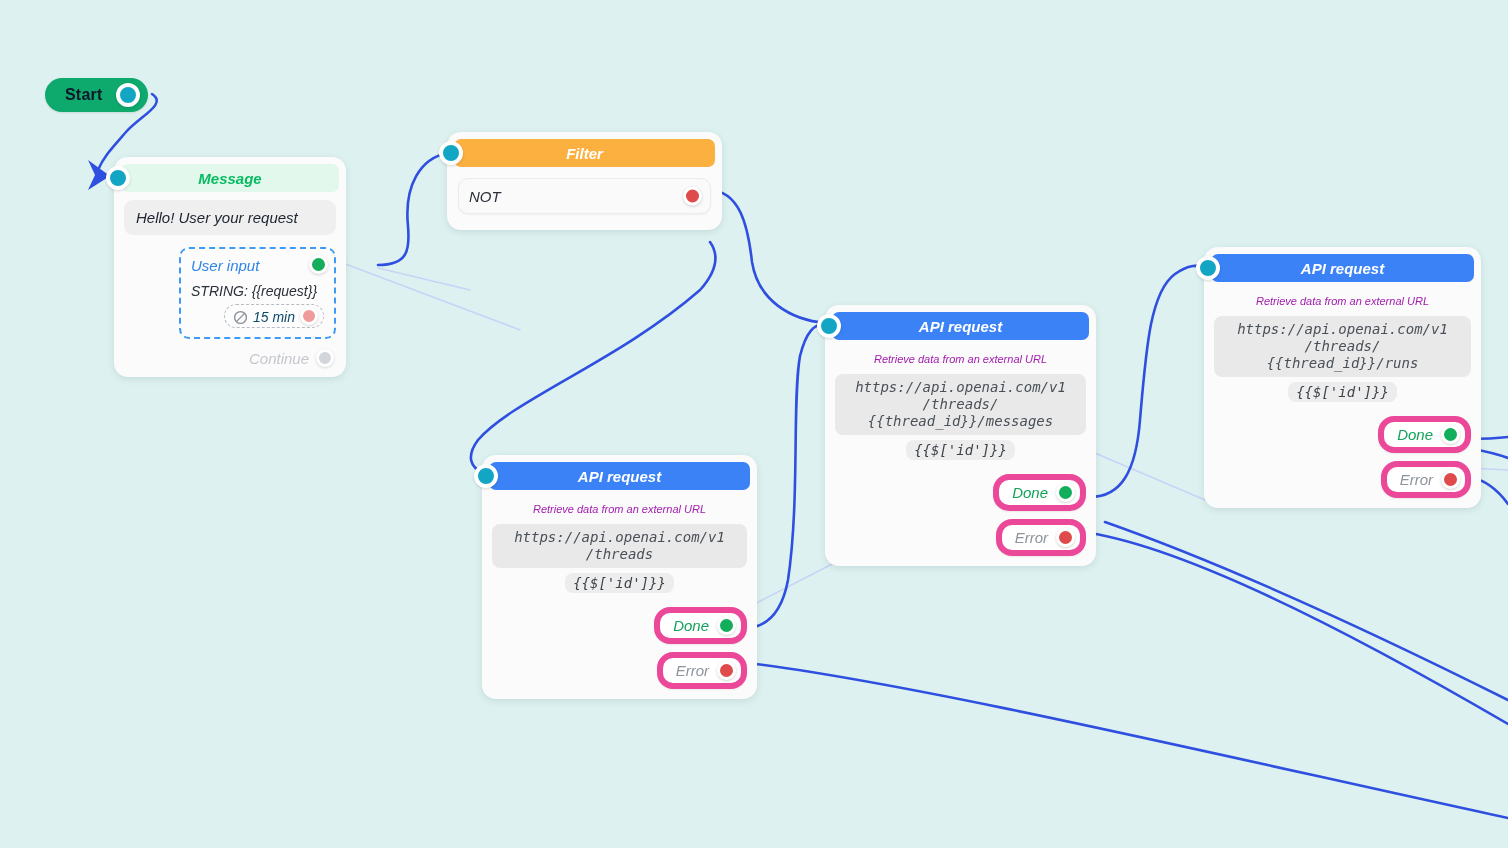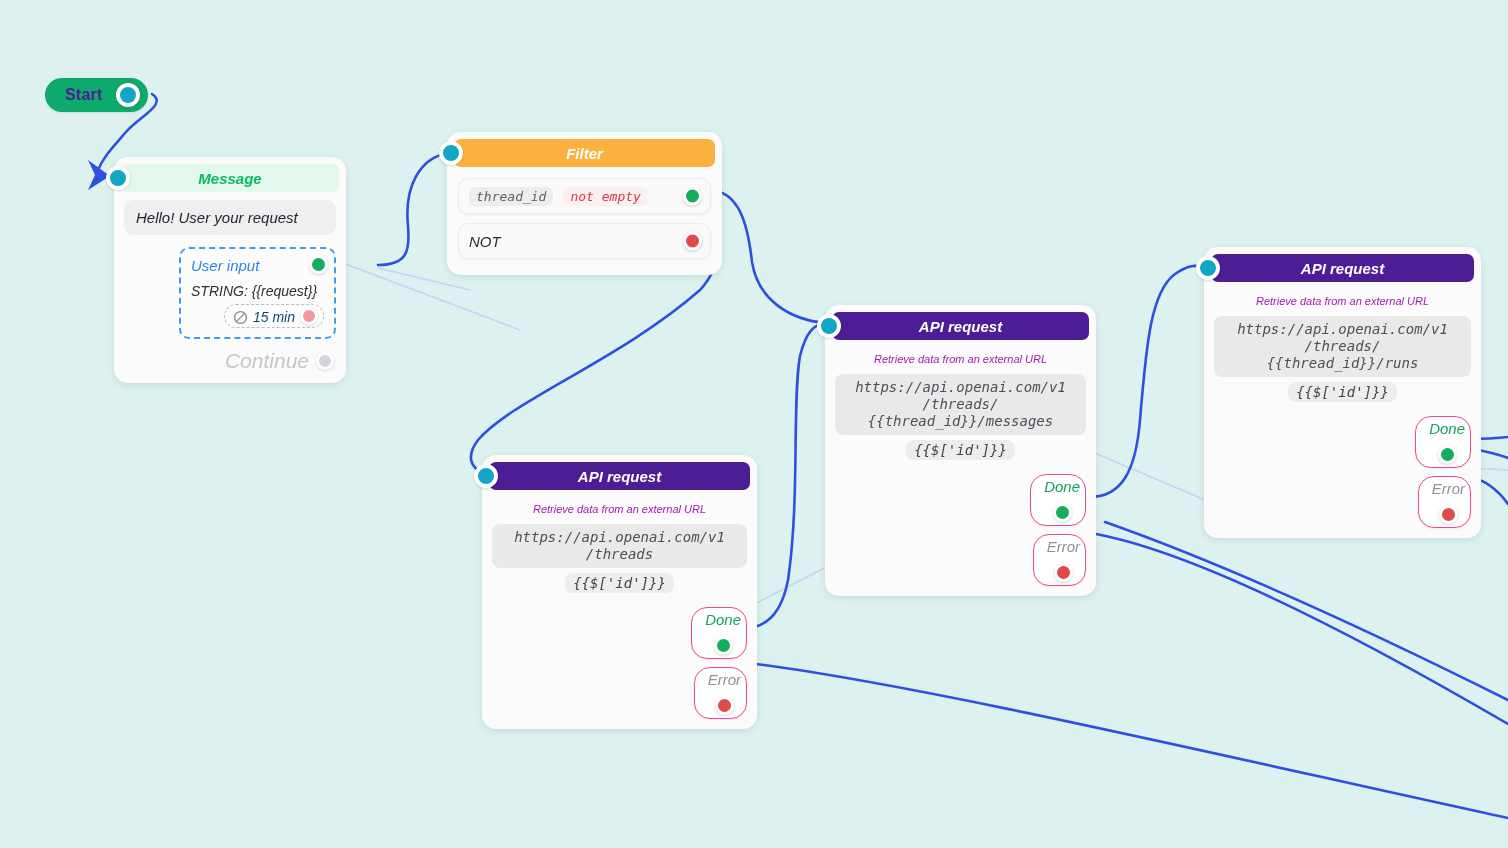--- a/index.html
+++ b/index.html
@@ -46,21 +46,21 @@
     padding: 0 8px 0 20px;
     background: #0ea96c;
     border-radius: 17px;
     display: flex;
     align-items: center;
     gap: 14px;
     z-index: 6;
     box-shadow: 0 1px 2px rgba(0,0,0,0.10);
   }
   .start-label {
-    color: #4c1d95;
+    color: #0f172a;
     font-size: 16px;
     font-weight: bold;
     letter-spacing: 0.2px;
   }
   .port {
     width: 16px; height: 16px;
     border-radius: 50%;
     background: #12a5c4;
     border: 4px solid #ffffff;
     box-sizing: content-box;
@@ -87,21 +87,21 @@
     justify-content: center;
   }
   .node-head .title {
     font-size: 15px;
     font-weight: bold;
   }
   .head-message { background: #e3f8ec; }
   .head-message .title { color: #07bb62; }
   .head-filter  { background: #fbb040; }
   .head-filter  .title { color: #ffffff; }
-  .head-api     { background: #4c1d95; }
+  .head-api     { background: #3b82f6; }
   .head-api     .title { color: #ffffff; }
 
   
   .in-port {
     position: absolute;
     left: -15px;
     top: 50%;
     transform: translateY(-50%);
     z-index: 8;
   }
@@ -171,21 +171,21 @@
   .continue-row {
     display: flex;
     align-items: center;
     justify-content: flex-end;
     gap: 7px;
     margin-top: 10px;
     padding-right: 2px;
   }
   .continue-label {
     color: #c3c7cc;
-    font-size: 21px;
+    font-size: 15px;
   }
   .grey-dot {
     width: 12px; height: 12px;
     border-radius: 50%;
     background: #d2d5d9;
     border: 3px solid #ffffff;
     box-shadow: 0 1px 3px rgba(0,0,0,0.14);
   }
 
   
@@ -269,26 +269,25 @@
     flex-direction: column;
     align-items: flex-end;
     gap: 8px;
     margin-top: 14px;
     padding-right: 0px;
   }
   .out-pill {
     display: flex;
     align-items: center;
     gap: 8px;
-    border: 1px solid #ec4899;
+    border: 6px solid #ec4899;
     border-radius: 16px;
     background: #ffffff;
     padding: 3px 5px 3px 13px;
     box-shadow: 0 1px 2px rgba(0,0,0,0.07);
-    flex-direction: column;
   }
   .out-pill .lbl { font-size: 15px; }
   .lbl-done { color: #12a25a; }
   .lbl-error { color: #8d949c; }
   .out-dot {
     width: 13px; height: 13px;
     border-radius: 50%;
     border: 3px solid #ffffff;
     box-shadow: 0 1px 3px rgba(0,0,0,0.18);
   }
@@ -367,25 +366,20 @@
     </div>
   </div>
 
   <div class="node" style="left:447px; top:132px; width:275px;">
     <div class="node-head head-filter">
       <span class="port in-port"></span>
       <span class="title">Filter</span>
     </div>
     <div class="node-body" style="padding:2px 11px 16px 11px;">
       <div class="filter-row">
-        <span class="chip-field">thread_id</span>
-        <span class="chip-op">not empty</span>
-        <span class="row-dot dot-green"></span>
-      </div>
-      <div class="filter-row">
         <span class="not-text">NOT</span>
         <span class="row-dot dot-red"></span>
       </div>
     </div>
   </div>
 
   <div class="node" style="left:825px; top:305px; width:271px;">
     <div class="node-head head-api">
       <span class="port in-port"></span>
       <span class="title">API request</span>

